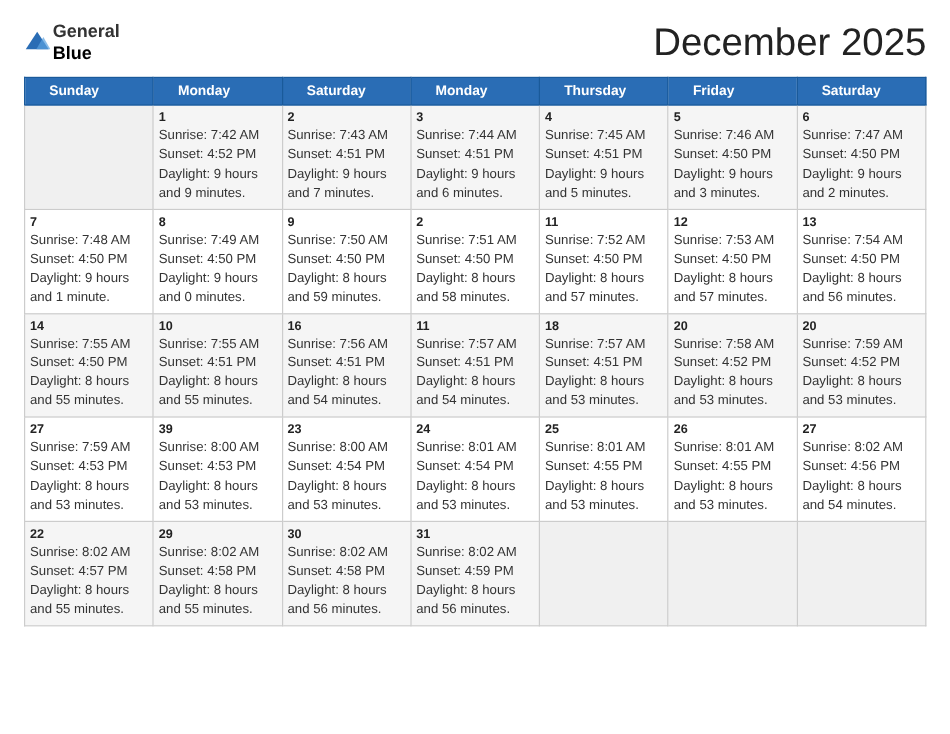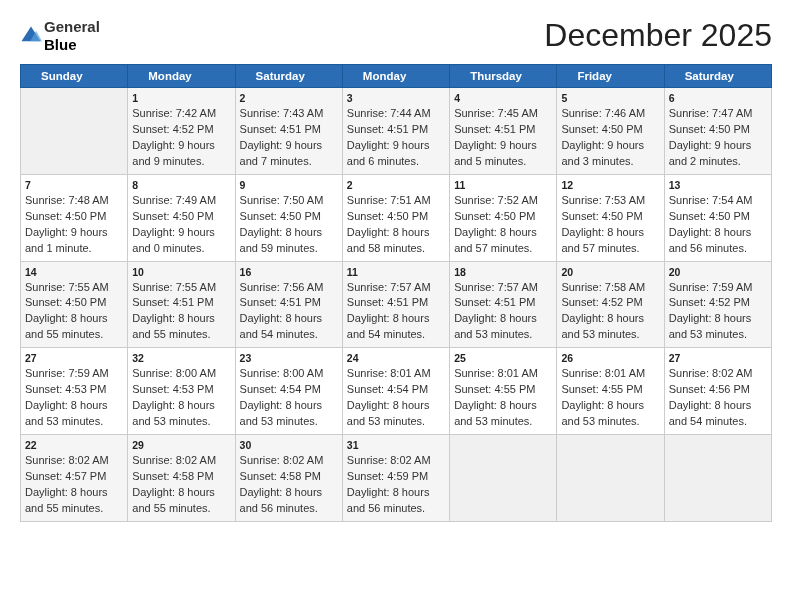--- a/index.html
+++ b/index.html
@@ -216,21 +216,21 @@
             <span class="day-num">20</span>
             <div class="day-info">Sunrise: 7:59 AM<br>Sunset: 4:52 PM<br>Daylight: 8 hours and 53 minutes.</div>
           </td>
         </tr>
         <tr>
           <td>
             <span class="day-num">27</span>
             <div class="day-info">Sunrise: 7:59 AM<br>Sunset: 4:53 PM<br>Daylight: 8 hours and 53 minutes.</div>
           </td>
           <td>
-            <span class="day-num">32</span>
+            <span class="day-num">39</span>
             <div class="day-info">Sunrise: 8:00 AM<br>Sunset: 4:53 PM<br>Daylight: 8 hours and 53 minutes.</div>
           </td>
           <td>
             <span class="day-num">23</span>
             <div class="day-info">Sunrise: 8:00 AM<br>Sunset: 4:54 PM<br>Daylight: 8 hours and 53 minutes.</div>
           </td>
           <td>
             <span class="day-num">24</span>
             <div class="day-info">Sunrise: 8:01 AM<br>Sunset: 4:54 PM<br>Daylight: 8 hours and 53 minutes.</div>
           </td>

